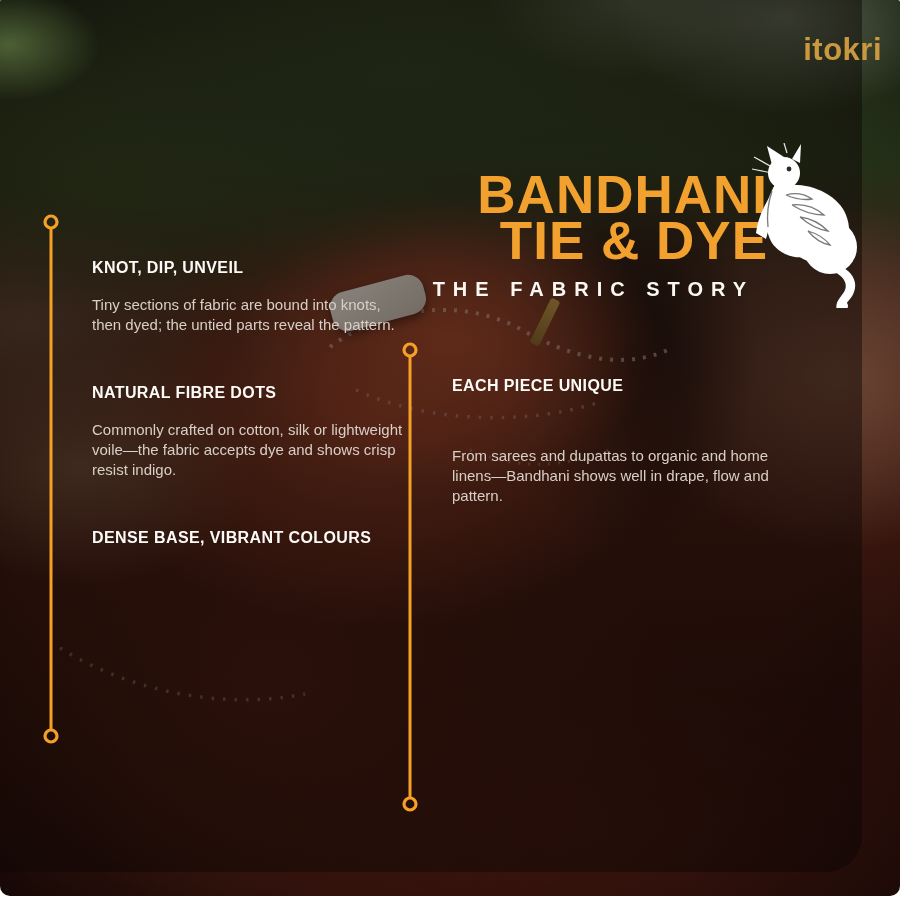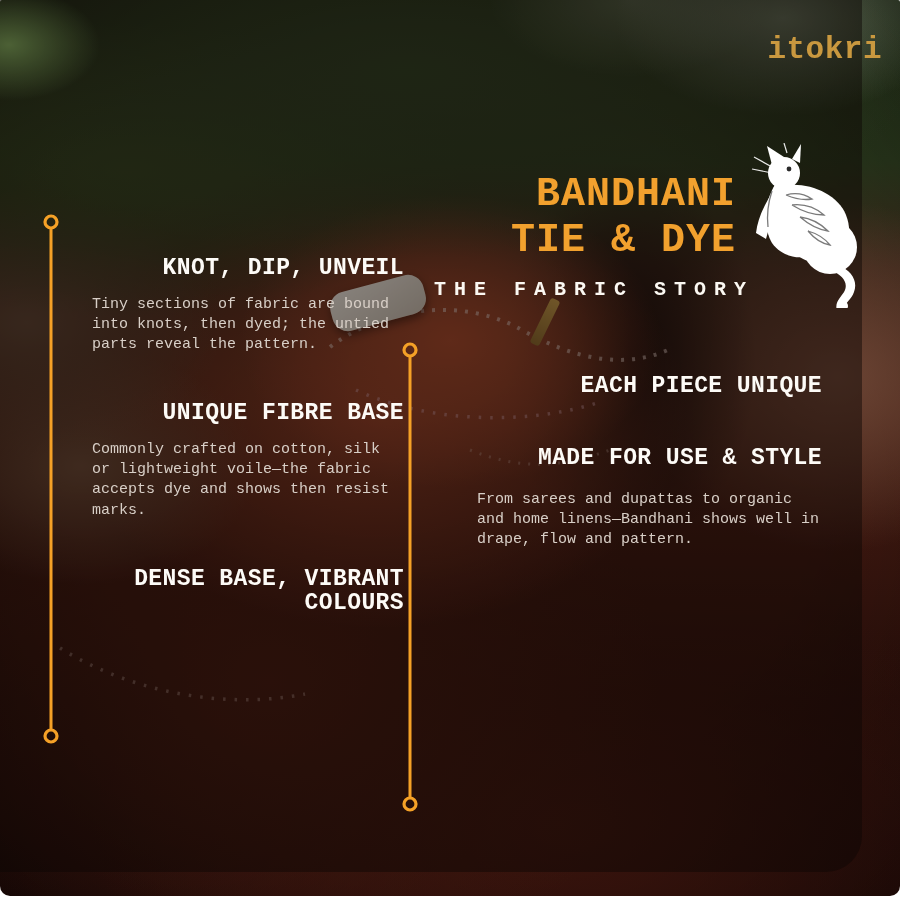--- a/index.html
+++ b/index.html
@@ -1,18 +1,18 @@
 <!DOCTYPE html>
 <html><head>
 <meta charset="utf-8">
 <style>
   html,body{margin:0;padding:0;background:#ffffff;}
   .canvas{
     position:relative;width:900px;height:900px;overflow:hidden;
-    background:#ffffff;font-family:Liberation Mono, monospace;
+    background:#ffffff;font-family:Liberation Sans, sans-serif;
   }
   
   .photo{
     position:absolute;left:0;top:0;right:0;bottom:4px;
     border-radius:2px 2px 10px 10px;
     background-color:#1d0d09;
     background-image:
       radial-gradient(ellipse 130px 80px at 1% 5%, rgba(150,200,110,0.85), transparent 70%),
       radial-gradient(ellipse 240px 140px at 87% 2%, rgba(150,160,140,0.50), transparent 70%),
       radial-gradient(ellipse 200px 110px at 70% 0%, rgba(140,150,125,0.38), transparent 70%),
@@ -45,41 +45,41 @@
     position:absolute;left:-40px;top:-40px;width:902px;height:912px;
     border-radius:36px;background:rgba(12,6,5,0.47);pointer-events:none;
   }
   
   .logo{
     position:absolute;top:32px;right:18px;color:#c9983f;
     font-size:31px;font-weight:800;letter-spacing:.5px;
   }
   
   .title{
-    position:absolute;top:172px;right:164px;text-align:right;
-    color:#f2a12e;font-weight:800;font-size:40px;line-height:46px;letter-spacing:1px;
+    position:absolute;top:172px;right:132px;text-align:right;
+    color:#f2a12e;font-weight:800;font-size:53px;line-height:46px;letter-spacing:1px;
   }
   .subtitle{
     position:absolute;top:278px;right:146px;
     color:#fbf8f2;font-weight:700;font-size:20px;letter-spacing:8px;white-space:nowrap;
   }
   .cat{position:absolute;top:143px;right:8px;width:150px;height:165px;}
   
   .timeline{position:absolute;}
   .tl-left{left:42px;top:213px;}
   .tl-right{left:401px;top:341px;}
   
   .col{position:absolute;color:#d8cfc7;}
   .col-left{left:92px;top:256px;width:312px;}
-  .col-right{left:452px;top:374px;width:345px;margin-left:25px;}
+  .col-right{left:452px;top:374px;width:345px;}
   .section{margin:0 0 46px 0;}
   .col-right .section{margin-bottom:48px;}
   .section h3{
-    margin:0 0 15px 0;color:#fdfbf7;font-size:23px;font-weight:700;
-    letter-spacing:.4px;line-height:24px;text-align:right;
+    margin:0 0 15px 0;color:#fdfbf7;font-size:16px;font-weight:700;
+    letter-spacing:.4px;line-height:24px;
   }
   .col-right .section h3{margin-bottom:20px;}
   .section p{margin:0;font-size:15px;line-height:1.34;font-weight:400;}
 </style>
 </head>
 <body>
 
 <div class="canvas">
 
   <div class="photo"></div>
@@ -141,31 +141,30 @@
     <circle cx="9" cy="9" r="6" fill="none" stroke="#f5a127" stroke-width="3.2"></circle>
     <circle cx="9" cy="463" r="6" fill="none" stroke="#f5a127" stroke-width="3.2"></circle>
   </svg>
 
   <div class="col col-left">
     <div class="section">
       <h3>KNOT, DIP, UNVEIL</h3>
       <p>Tiny sections of fabric are bound into knots, then dyed; the untied parts reveal the pattern.</p>
     </div>
     <div class="section">
-      <h3>UNIQUE FIBRE BASE</h3>
-      <p>Commonly crafted on cotton, silk or lightweight voile—the fabric accepts dye and shows then resist marks.</p>
+      <h3>NATURAL FIBRE DOTS</h3>
+      <p>Commonly crafted on cotton, silk or lightweight voile—the fabric accepts dye and shows crisp resist indigo.</p>
     </div>
     <div class="section">
       <h3>DENSE BASE, VIBRANT COLOURS</h3>
     </div>
   </div>
 
   <div class="col col-right">
     <div class="section">
       <h3>EACH PIECE UNIQUE</h3>
     </div>
     <div class="section">
-      <h3>MADE FOR USE &amp; STYLE</h3>
       <p>From sarees and dupattas to organic and home linens—Bandhani shows well in drape, flow and pattern.</p>
     </div>
   </div>
 
 </div>
 
 </body></html>

